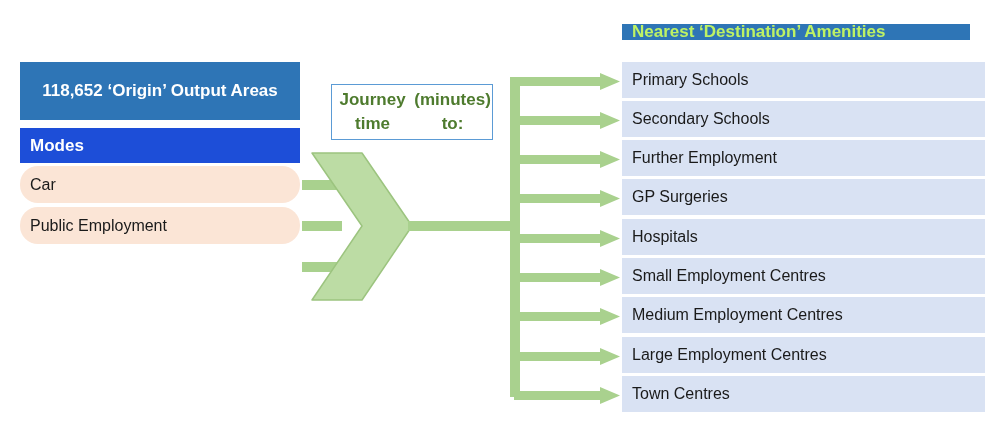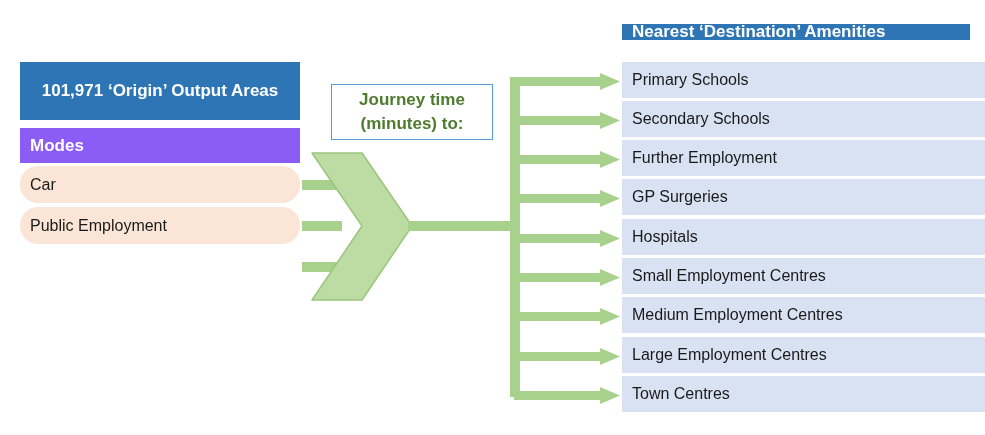--- a/index.html
+++ b/index.html
@@ -37,21 +37,21 @@
     text-align: center;
     padding: 0 6px;
     box-sizing: border-box;
   }
   .modes-header {
     position: absolute;
     left: 20px;
     top: 128px;
     width: 280px;
     height: 35px;
-    background: #8b5cf6;
+    background: #1d4ed8;
     color: #ffffff;
     font-weight: bold;
     font-size: 17px;
     display: flex;
     align-items: center;
     padding-left: 10px;
     box-sizing: border-box;
   }
   .mode-row {
     position: absolute;
@@ -76,21 +76,21 @@
     width: 162px;
     height: 56px;
     border: 1px solid #5B9BD5;
     background: #ffffff;
     box-sizing: border-box;
     color: #4E7B2E;
     font-weight: bold;
     font-size: 17px;
     line-height: 24px;
     display: flex;
-    flex-direction: column;
+    flex-direction: row;
     align-items: center;
     justify-content: center;
     text-align: center;
   }
 
   
   .flow-svg {
     position: absolute;
     left: 0;
     top: 0;
@@ -100,21 +100,21 @@
   }
 
   
   .dest-header {
     position: absolute;
     left: 622px;
     top: 24px;
     width: 348px;
     height: 16px;
     background: #2E75B6;
-    color: #ffffff;
+    color: #bef264;
     font-weight: bold;
     font-size: 17px;
     display: flex;
     align-items: center;
     padding-left: 10px;
     box-sizing: border-box;
   }
   .dest-row {
     position: absolute;
     left: 622px;
@@ -127,21 +127,21 @@
     align-items: center;
     padding-left: 10px;
     box-sizing: border-box;
   }
 </style>
 </head>
 <body>
 
 <div id="canvas">
 
-  <div class="origin-header">101,971 ‘Origin’ Output Areas</div>
+  <div class="origin-header">118,652 ‘Origin’ Output Areas</div>
 
   <div class="modes-header">Modes</div>
 
   <div class="mode-row" style="top:166px;">Car</div>
 
   <div class="mode-row" style="top:207px;">Public Employment</div>
 
 
   <svg class="flow-svg" viewBox="0 0 985 435">
 

